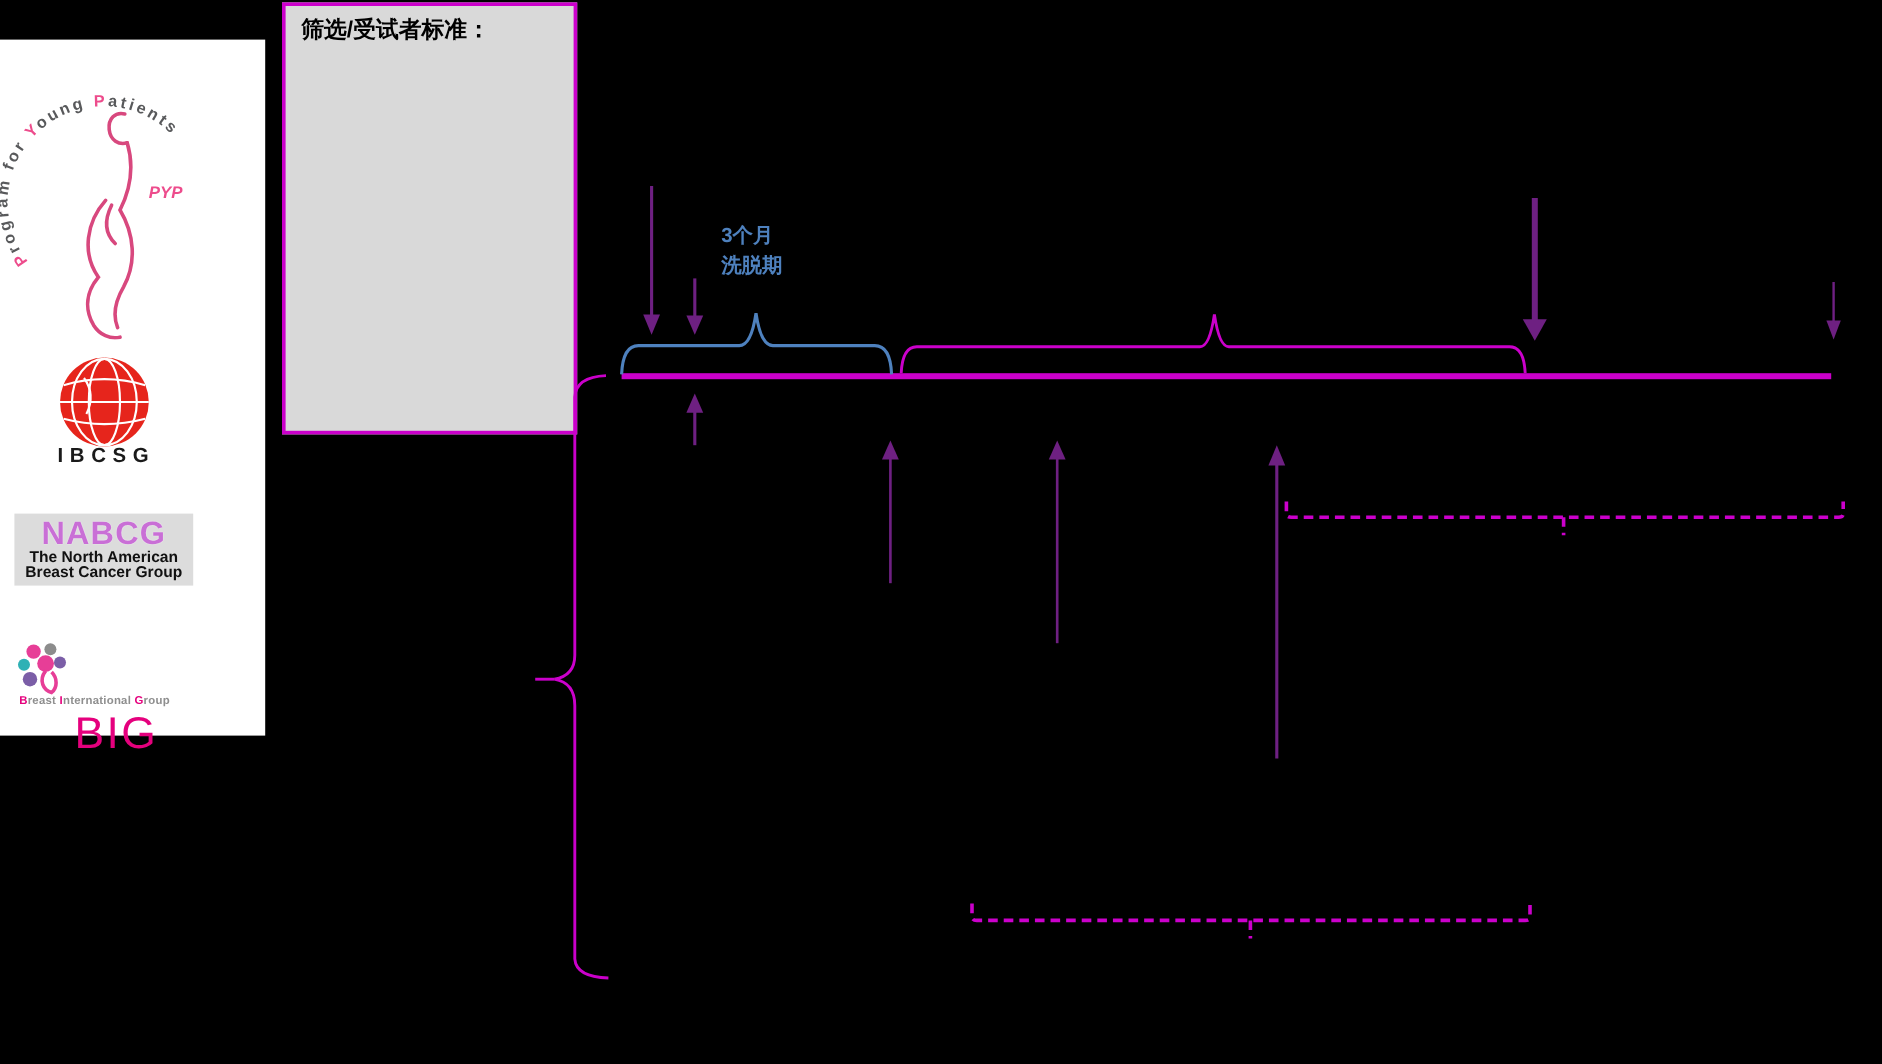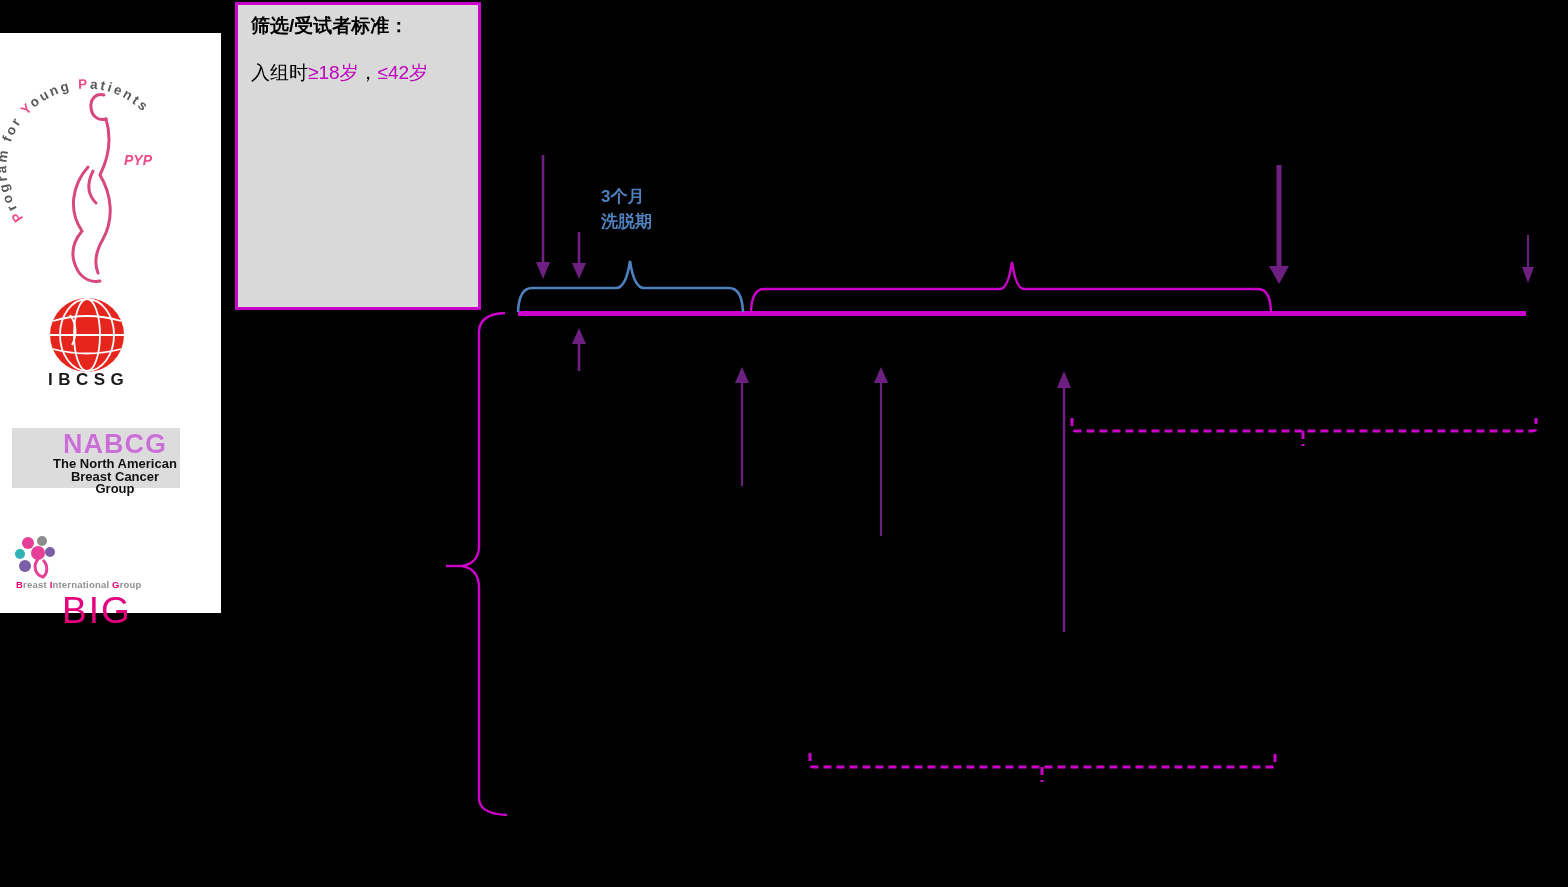--- a/index.html
+++ b/index.html
@@ -18,40 +18,40 @@
     width:1568px;height:887px;position:relative;overflow:hidden;
     background:#000;
     font-family:"Liberation Sans", sans-serif;
   }
   .sidebar{
     position:absolute;left:0;top:33px;width:221px;height:580px;
     background:#ffffff;
   }
   .sidebar svg{position:absolute;left:0;}
   .nabcg{
-    position:absolute;left:12px;top:395px;width:130px;height:60px;
-    background:#DCDCDC;text-align:center;padding-left:38px;
+    position:absolute;left:12px;top:395px;width:149px;height:60px;
+    background:#DCDCDC;text-align:center;
   }
   .nabcg .nabcg-title{
     font-size:27px;font-weight:900;color:var(--nabcg-violet);
     letter-spacing:1px;line-height:28px;margin-top:2px;
     text-shadow:0 0 1px #fff;
   }
   .nabcg .nabcg-sub{font-size:13px;font-weight:bold;color:#111;line-height:12.5px;}
   .big-text{
     position:absolute;left:62px;top:509px;
     font-size:37px;font-weight:400;color:var(--big-magenta);letter-spacing:2px;margin-top:48px;
   }
   .big-sub{
     position:absolute;left:16px;top:546px;
     font-size:9.5px;font-weight:bold;color:#8f8f8f;letter-spacing:0.2px;
   }
   .big-sub .ini{color:var(--big-magenta);}
   .criteria{
-    position:absolute;left:235px;top:2px;width:246px;height:308px;
+    position:absolute;left:235px;top:2px;width:246px;height:360px;
     box-sizing:border-box;background:var(--box-gray);
     border:3px solid var(--magenta);
     padding:8px 11px 6px 13px;
     font-size:19px;line-height:26px;color:#000;
   }
   .criteria .title{font-weight:bold;margin-bottom:21px;}
   .criteria .item{margin-bottom:21px;}
   .criteria .item:last-child{margin-bottom:0;}
   .mag{color:var(--text-magenta);}
   .blk{color:#000;}
@@ -112,21 +112,20 @@
     <circle cx="15" cy="33" r="6" fill="#7B5EA7"></circle>
     <circle cx="28" cy="20" r="7" fill="#E73E97"></circle>
     <path d="M28,26 C22,34 26,42 33,44 C38,40 38,32 33,27" fill="none" stroke="#E73E97" stroke-width="3"></path>
   </svg>
   <div class="big-text">BIG</div>
   <div class="big-sub"><span class="ini">B</span><span>reast </span><span class="ini">I</span><span>nternational </span><span class="ini">G</span><span>roup</span></div>
 </div>
 
 <div class="criteria">
   <div class="title">筛选/受试者标准：</div>
-  <div class="item"><span class="blk">入组时</span><span class="mag">≥18岁</span><span class="blk">，</span><span class="mag">≤42岁</span></div>
 </div>
 
 <div class="washout">
   <div>3个月</div>
   <div>洗脱期</div>
 </div>
 
 <svg class="diagram" width="1568" height="887" viewBox="0 0 1568 887">
 
   <rect x="518" y="311" width="1008" height="5" fill="#CB00CB"></rect>

